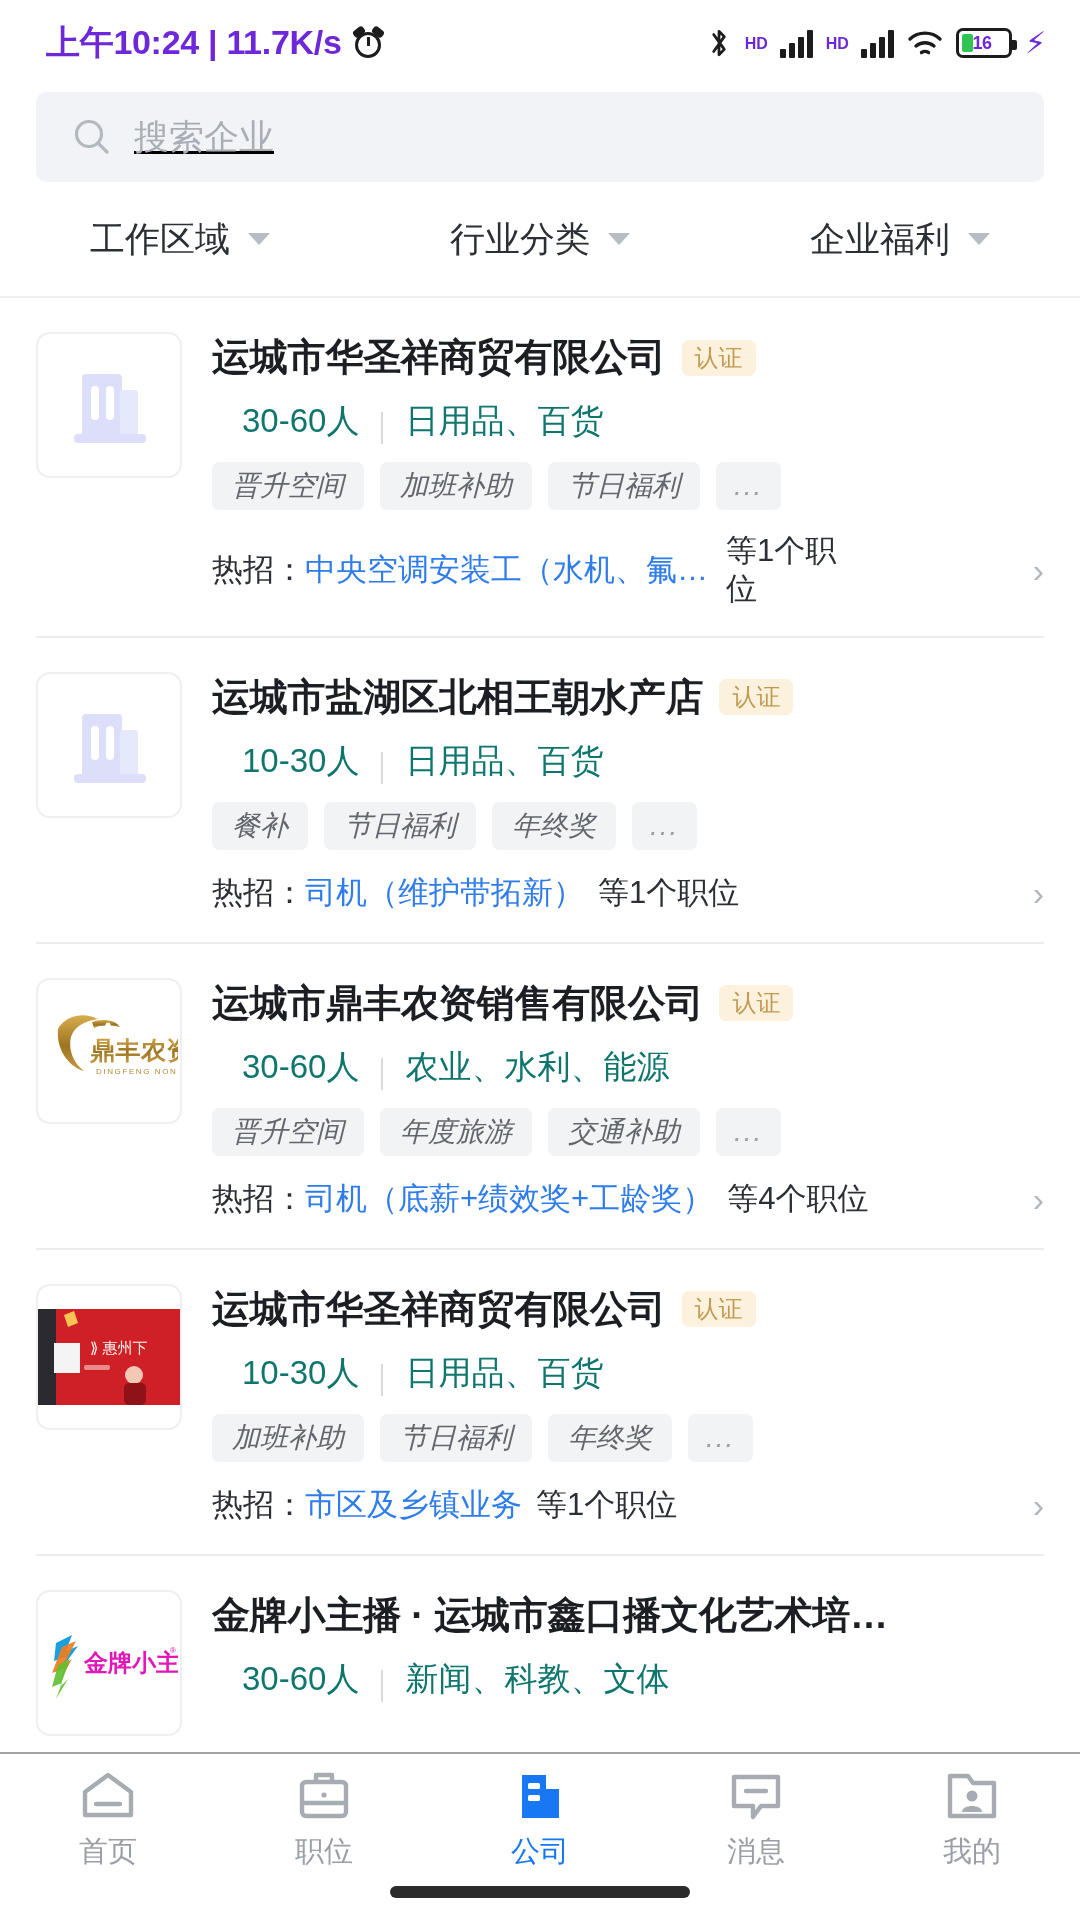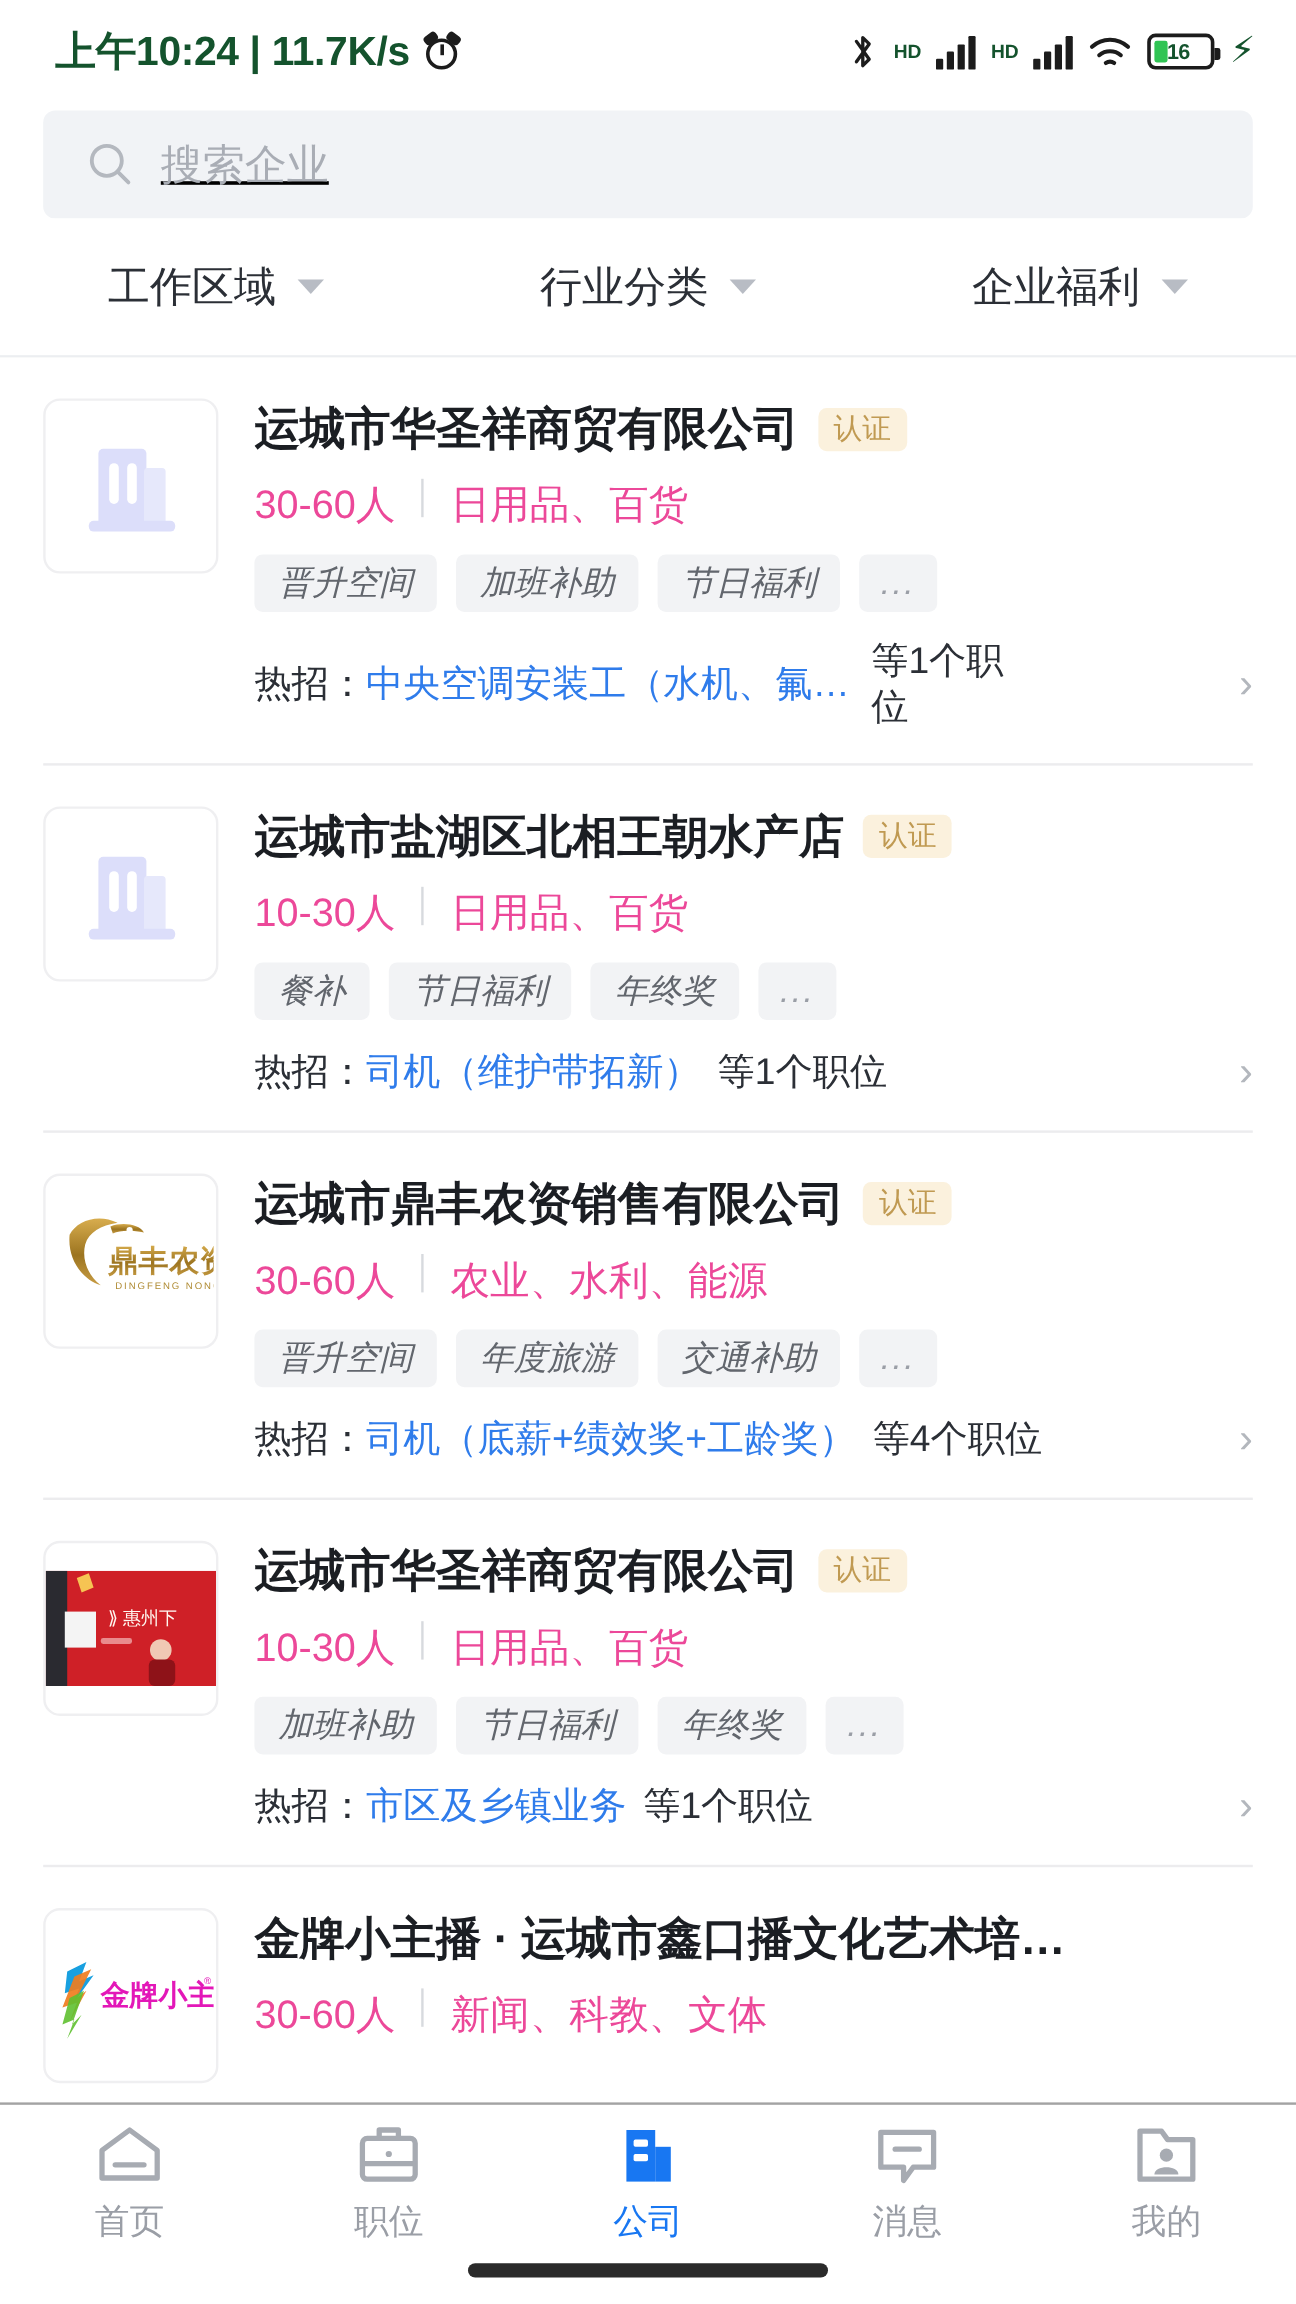--- a/index.html
+++ b/index.html
@@ -9,21 +9,21 @@
     font-family:"Liberation Sans","DejaVu Sans",sans-serif;
     overflow:hidden;
   }
   #app { position:relative; width:1080px; height:1920px; background:#fff; display:flex; flex-direction:column; }
 
   
   .statusbar {
     height:86px; flex:0 0 86px;
     display:flex; align-items:center; justify-content:space-between;
     padding:0 34px 0 46px;
-    color:#14532d;
+    color:#6d28d9;
   }
   .sb-left { display:flex; align-items:center; gap:11px; }
   .sb-time { font-size:34px; font-weight:700; letter-spacing:-0.3px; white-space:nowrap; }
   .sb-alarm { width:31px; height:31px; position:relative; display:inline-block; }
   .sb-alarm .ring {
     position:absolute; left:2px; top:4px; width:26px; height:26px;
     border:3.5px solid #1c1c1c; border-radius:50%;
   }
   .sb-alarm .ear { position:absolute; width:12px; height:8px; background:#1c1c1c; top:0px; }
   .sb-alarm .ear.l { left:0px; transform:rotate(-38deg); border-radius:3px; }
@@ -78,21 +78,21 @@
   .body { flex:1 1 auto; min-width:0; }
   .title-row { display:flex; align-items:center; gap:16px; }
   .cname {
     font-size:38px; font-weight:700; color:#1b1e23; letter-spacing:-0.2px;
     white-space:nowrap; overflow:hidden; text-overflow:ellipsis;
   }
   .verified {
     flex:0 0 auto; background:#fbf1dd; color:#c09a52;
     font-size:24px; padding:6px 13px; border-radius:7px; line-height:1;
   }
-  .meta { margin-top:16px; display:flex; align-items:flex-start; font-size:33px; color:#ec4899; }
+  .meta { margin-top:16px; display:flex; align-items:flex-end; font-size:33px; color:#0f766e;margin-left:30px; }
   .meta .divider { width:2px; height:32px; background:#d7dade; margin:0 22px; }
   .tags { margin-top:18px; display:flex; align-items:center; gap:16px;font-style:italic; }
   .tag {
     background:#f2f3f5; color:#62666d; font-size:28px;
     padding:10px 20px; border-radius:7px; line-height:1; white-space:nowrap;
   }
   .tag.dots { color:#9a9ea6; letter-spacing:2px; padding:10px 18px; }
 
   .hot { margin-top:22px; display:flex; align-items:center; font-size:31px; color:#2b2f36; }
   .hot-lbl { flex:0 0 auto; }

